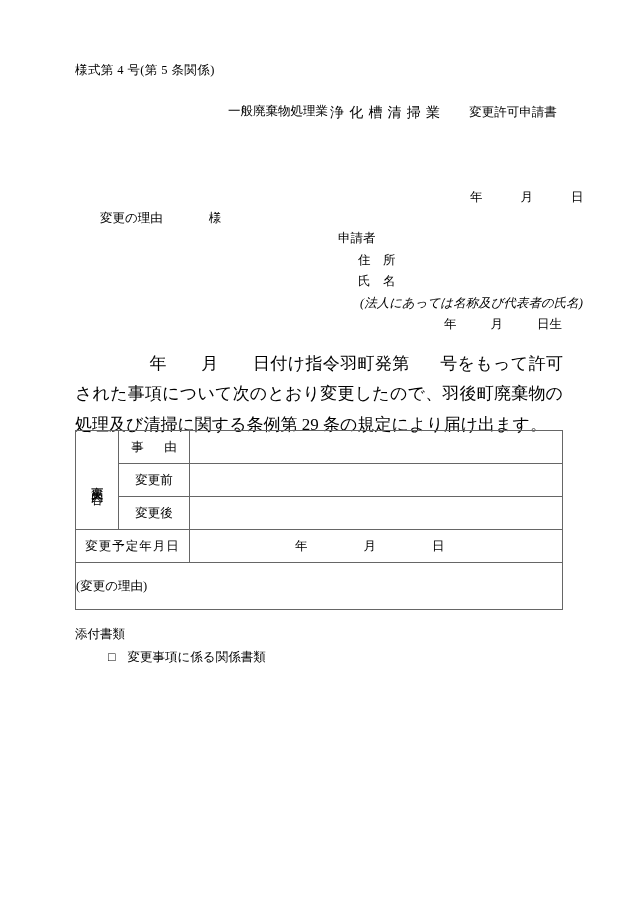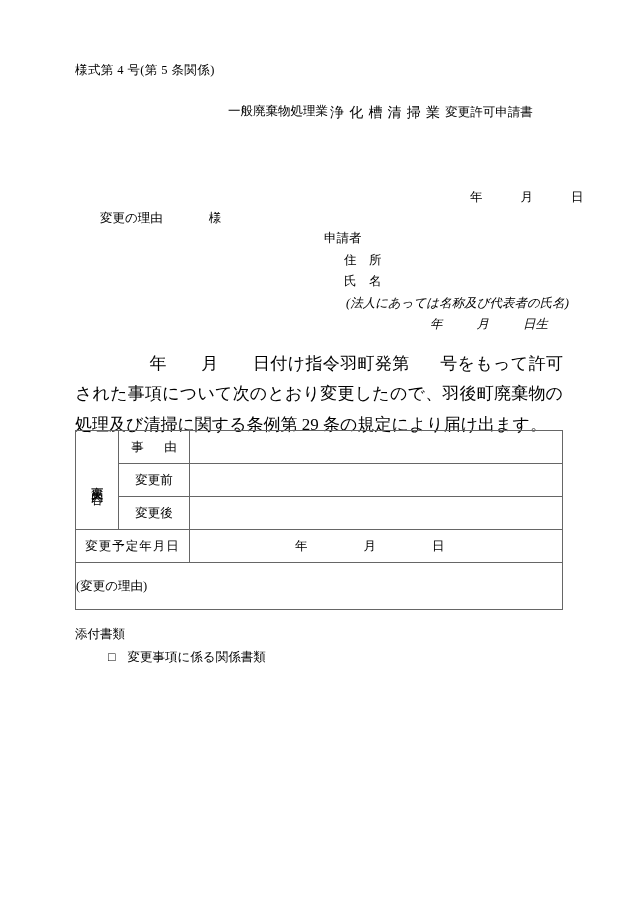--- a/index.html
+++ b/index.html
@@ -48,21 +48,21 @@
   }
   .title-line-2 {
     font-size: 14px;
     white-space: nowrap;
     letter-spacing: 5.2px;
     text-indent: 2px;
   }
   .title-main {
     font-size: 12.5px;
     white-space: nowrap;
-    margin-left: 0;
+    margin-left: 24px;
   }
 
   
   .date-line-top {
     position: absolute;
     left: 470px;
     top: 189px;
     font-size: 12.5px;
     white-space: nowrap;
   }
@@ -80,39 +80,38 @@
     white-space: nowrap;
   }
   .addressee .gap {
     display: inline-block;
     width: 46px;
   }
 
   
   .applicant {
     position: absolute;
-    left: 324px;
+    left: 338px;
     top: 228px;
     font-size: 12.5px;
     line-height: 1.72;
   }
   .applicant .row {
     white-space: nowrap;
   }
   .applicant .indent-1 {
     padding-left: 20px;
   }
   .applicant .indent-2 {
     padding-left: 22px;
     font-style: italic;
   }
   .applicant .birth {
     padding-left: 106px;
     white-space: nowrap;
-    font-style: italic;
   }
   .applicant .birth .sp {
     display: inline-block;
     width: 34px;
   }
 
   
   .body-para {
     position: absolute;
     left: 75px;

